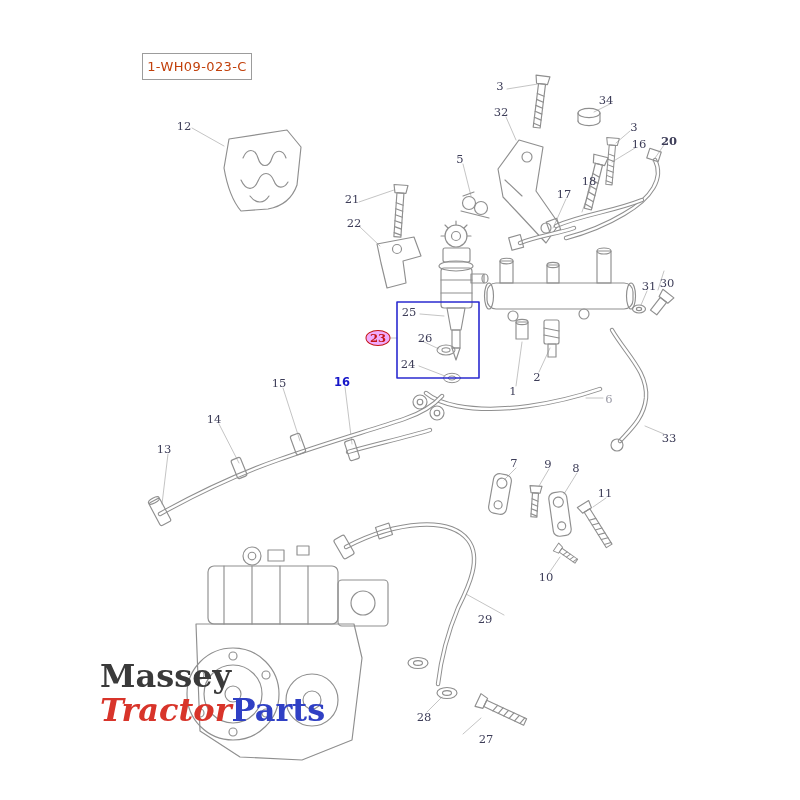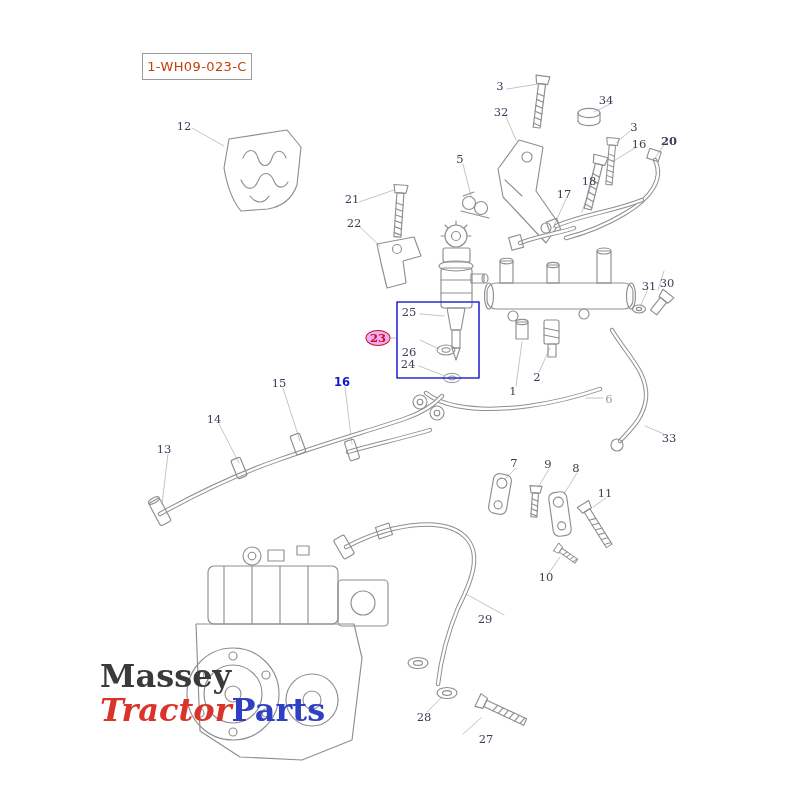--- a/index.html
+++ b/index.html
@@ -317,21 +317,21 @@
       <div class="part-label" style="left: 669px; top: 141px; font-weight: bold;">20</div>
       <div class="part-label" style="left: 460px; top: 159px;">5</div>
       <div class="part-label" style="left: 589px; top: 181px;">18</div>
       <div class="part-label" style="left: 564px; top: 194px;">17</div>
       <div class="part-label" style="left: 352px; top: 199px;">21</div>
       <div class="part-label" style="left: 354px; top: 223px;">22</div>
       <div class="part-label" style="left: 667px; top: 266px; margin-top: 17px;">30</div>
       <div class="part-label" style="left: 649px; top: 286px;">31</div>
       <div class="part-label" style="left: 409px; top: 312px;">25</div>
       <div class="part-label callout" style="left: 378px; top: 338px;">23</div>
-      <div class="part-label" style="left: 409px; top: 338px; margin-top: 14px;">26</div>
+      <div class="part-label" style="left: 425px; top: 338px;">26</div>
       <div class="part-label" style="left: 408px; top: 364px;">24</div>
       <div class="part-label" style="left: 537px; top: 377px;">2</div>
       <div class="part-label" style="left: 513px; top: 391px;">1</div>
       <div class="part-label" style="left: 279px; top: 383px;">15</div>
       <div class="part-label emphasis" style="left: 342px; top: 382px;">16</div>
       <div class="part-label muted" style="left: 609px; top: 399px;">6</div>
       <div class="part-label" style="left: 214px; top: 419px;">14</div>
       <div class="part-label" style="left: 669px; top: 438px;">33</div>
       <div class="part-label" style="left: 164px; top: 449px;">13</div>
       <div class="part-label" style="left: 514px; top: 463px;">7</div>

